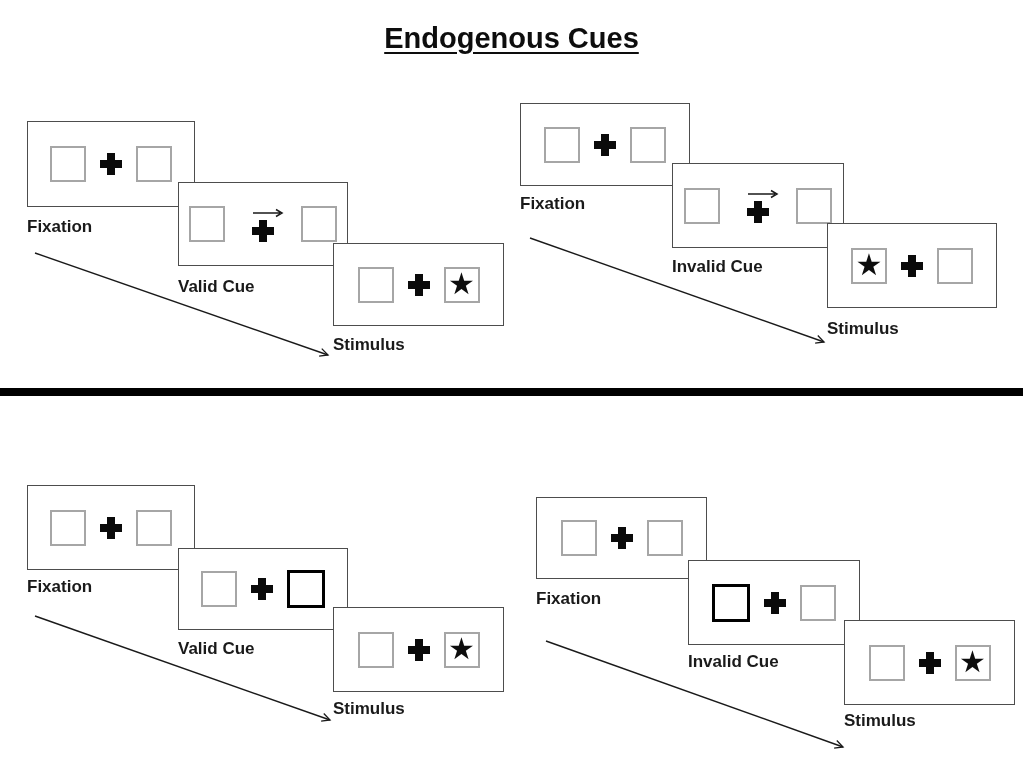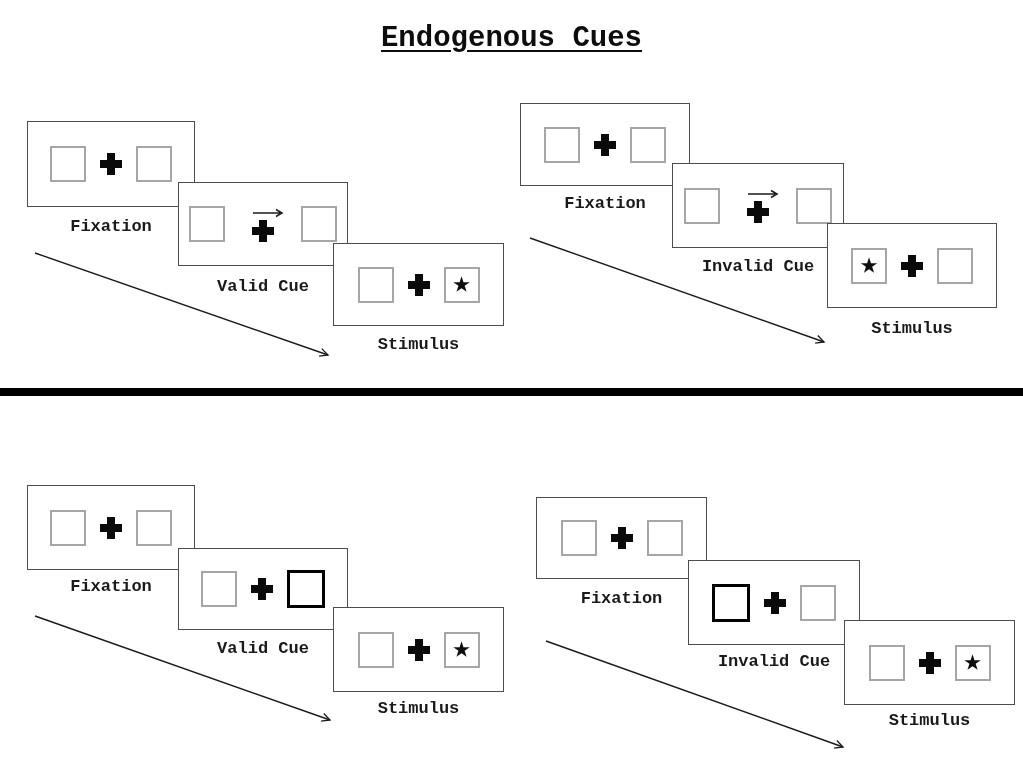--- a/index.html
+++ b/index.html
@@ -1,18 +1,18 @@
 <!DOCTYPE html>
 <html><head>
 <meta charset="utf-8">
 <style>
   html,body { margin:0; padding:0; background:#fff; }
   .canvas {
     position:relative; width:1023px; height:767px; background:#ffffff;
-    font-family:Liberation Mono, monospace; overflow:hidden;border-radius:19px;
+    font-family:Liberation Sans, sans-serif; overflow:hidden;border-radius:19px;
   }
   .section-title {
     position:absolute; left:0; width:100%; text-align:center;
     font-size:29px; font-weight:bold; color:#0d0d0d;
     text-decoration:underline; text-underline-offset:4px;
   }
   .divider { position:absolute; left:0; width:1023px; height:8px; background:#000; }
   .panel { position:absolute; left:0; top:0; width:0; height:0; overflow:visible; }
   .card {
     position:absolute; background:#ffffff; border:1px solid #4d4d4d;
@@ -29,21 +29,21 @@
   .plus::before {
     content:""; position:absolute; left:7px; top:0; width:8px; height:22px; background:#0a0a0a;
   }
   .plus::after {
     content:""; position:absolute; left:0; top:7px; width:22px; height:8px; background:#0a0a0a;
   }
   .cue-col { display:flex; flex-direction:column; align-items:center; gap:2px; }
   .cue-col svg { margin-left:12px; }
   .star { font-size:30px; line-height:1; color:#0d0d0d; transform:translateY(-1px); }
   .step-label {
-    position:absolute; text-align:center; font-size:17px; font-weight:bold;
+    position:absolute; font-size:17px; font-weight:bold;
     color:#1a1a1a; white-space:nowrap;
   }
   .arrows { position:absolute; left:0; top:0; pointer-events:none; }
 </style>
 </head>
 <body>
 
 <div class="canvas">
 
   <div class="section-title" style="top:22px">Endogenous Cues</div>

